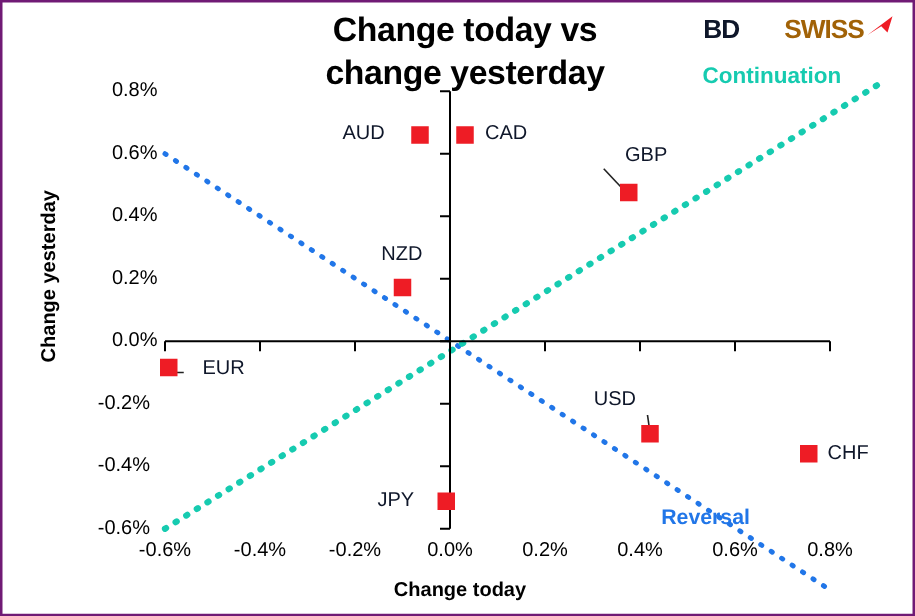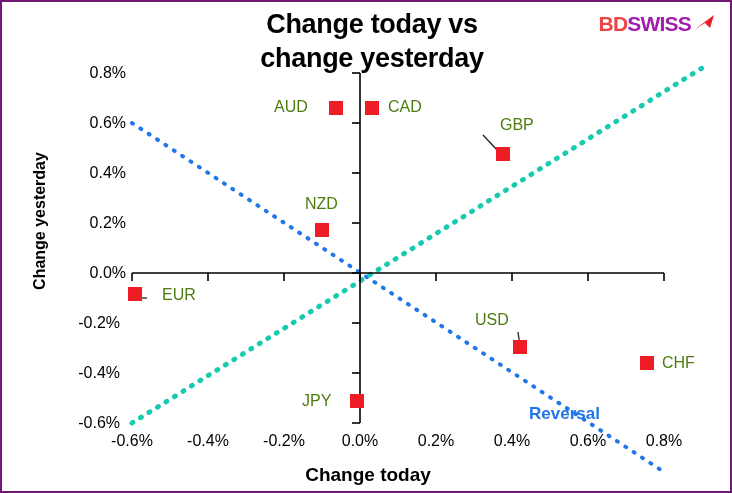--- a/index.html
+++ b/index.html
@@ -37,22 +37,22 @@
   
   .brand {
     position: absolute;
     right: 14px;
     top: 10px;
     font-size: 21px;
     font-weight: bold;
     letter-spacing: -0.8px;
     white-space: nowrap;
   }
-  .brand .bd { color: #ef4444; }
-  .brand .swiss { color: #a21caf; }
+  .brand .bd { color: #0f172a; }
+  .brand .swiss { color: #a16207; padding-left: 36px; }
   .brand-arrow {
     display: inline-block;
     vertical-align: middle;
     margin-left: 1px;
   }
 
   
   .ylabel {
     position: absolute;
     left: -72px;
@@ -63,21 +63,21 @@
     font-size: 16px;
     font-weight: bold;
     color: #000000;
   }
   .xlabel {
     position: absolute;
     left: 236px;
     top: 462px;
     width: 260px;
     text-align: center;
-    font-size: 19px;
+    font-size: 16px;
     font-weight: bold;
     color: #000000;
   }
 
   
   .plot {
     position: absolute;
     left: 0;
     top: 0;
     width: 732px;
@@ -101,21 +101,21 @@
   
   .marker {
     position: absolute;
     width: 14px;
     height: 14px;
     background: #ee1c25;
   }
   .point-label {
     position: absolute;
     font-size: 16px;
-    color: #4d7c0f;
+    color: #0f172a;
     white-space: nowrap;
   }
 
   
   .ann-continuation {
     position: absolute;
     left: 560px;
     top: 48px;
     font-size: 18px;
     font-weight: bold;
@@ -252,17 +252,18 @@
 
     <div class="point-label" style="left:272px; top:96px;">AUD</div>
     <div class="point-label" style="left:386px; top:96px;">CAD</div>
     <div class="point-label" style="left:466px; top:114px;margin-left:32px;">GBP</div>
     <div class="point-label" style="left:303px; top:193px;text-align:right;">NZD</div>
     <div class="point-label" style="left:160px; top:284px;">EUR</div>
     <div class="point-label" style="left:473px; top:309px;">USD</div>
     <div class="point-label" style="left:660px; top:352px;">CHF</div>
     <div class="point-label" style="left:300px; top:390px;">JPY</div>
 
+    <div class="ann-continuation">Continuation</div>
     <div class="ann-reversal">Reversal</div>
   </div>
 
 
 </div>
 
 </body></html>

